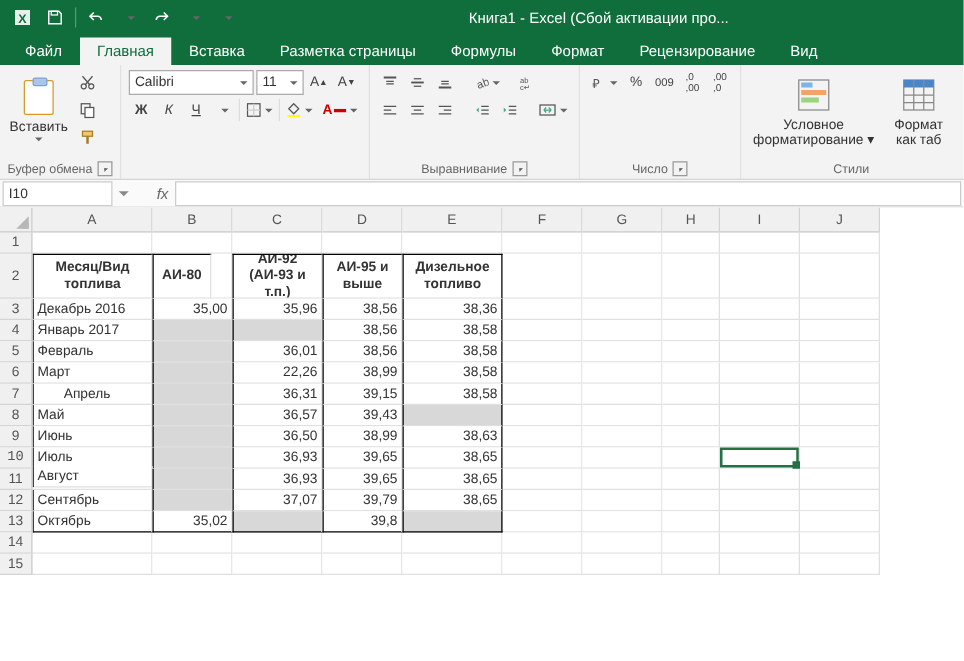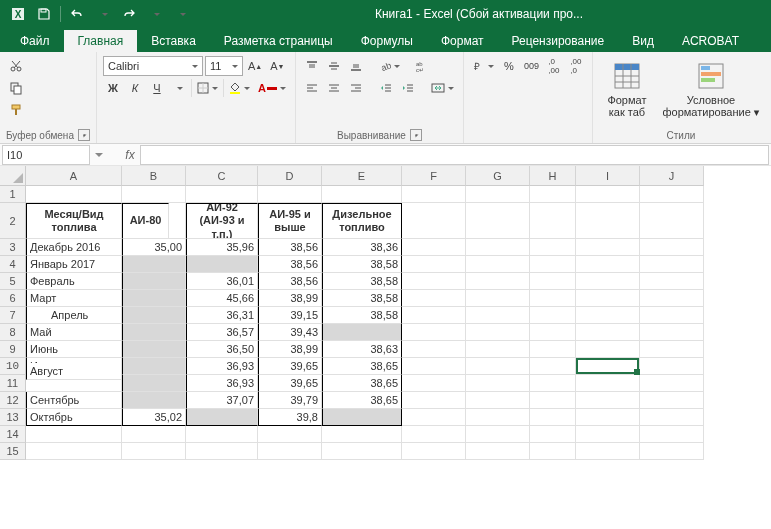--- a/index.html
+++ b/index.html
@@ -98,26 +98,32 @@
 
 <div class="ribbon-tabs">
   <div class="rtab">Файл</div>
   <div class="rtab active">Главная</div>
   <div class="rtab">Вставка</div>
   <div class="rtab">Разметка страницы</div>
   <div class="rtab">Формулы</div>
   <div class="rtab">Формат</div>
   <div class="rtab">Рецензирование</div>
   <div class="rtab">Вид</div>
-  <div class="rtab">ACROBAT</div>
 </div>
 
 <div class="ribbon">
   <div class="rgroup">
     <div class="rgroup-body">
+      <div class="bigbtn" style="width:50px">
+        <div class="icon32">
+            <div class="paste-ico"></div>
+          </div>
+        <div class="lbl">Вставить</div>
+        <div style="border:3px solid transparent;border-top-color:#666;margin-top:2px"></div>
+      </div>
       <div class="vstack">
         <div class="ibtn">
             <svg width="14" height="14" viewBox="0 0 14 14">
               <circle cx="4" cy="10" r="2" fill="none" stroke="#555"></circle>
               <circle cx="10" cy="10" r="2" fill="none" stroke="#555"></circle>
               <path d="M5 9L11 2M9 9L3 2" stroke="#555"></path>
             </svg>
           </div>
         <div class="ibtn">
             <svg width="14" height="14" viewBox="0 0 14 14">
@@ -290,47 +296,51 @@
             <span style="font-size:9px">009</span>
           </div>
         <div class="ibtn">
             <span style="font-size:8px">,0<br>,00</span>
           </div>
         <div class="ibtn">
             <span style="font-size:8px">,00<br>,0</span>
           </div>
       </div>
     </div>
+    <div class="rgroup-label">
+        <span>Число</span>
+        <span class="dlaunch"></span>
+      </div>
   </div>
 
   <div class="rgroup" style="border-right:none">
     <div class="rgroup-body">
+      <div class="bigbtn" style="width:104px">
+        <div class="icon32">
+            <svg width="28" height="28">
+              <rect x="2" y="2" width="24" height="24" fill="none" stroke="#888"></rect>
+              <rect x="4" y="4" width="9" height="4" fill="#7bb6e8"></rect>
+              <rect x="4" y="10" width="20" height="4" fill="#f2a26b"></rect>
+              <rect x="4" y="16" width="14" height="4" fill="#9bd47b"></rect>
+            </svg>
+          </div>
+        <div class="lbl"><span>Условное форматирование</span> ▾</div>
+      </div>
       <div class="bigbtn" style="width:56px">
         <div class="icon32">
             <svg width="28" height="28">
               <rect x="2" y="2" width="24" height="24" fill="none" stroke="#888"></rect>
               <rect x="2" y="2" width="24" height="6" fill="#4a86c7"></rect>
               <line x1="10" y1="2" x2="10" y2="26" stroke="#888"></line>
               <line x1="18" y1="2" x2="18" y2="26" stroke="#888"></line>
               <line x1="2" y1="14" x2="26" y2="14" stroke="#888"></line>
               <line x1="2" y1="20" x2="26" y2="20" stroke="#888"></line>
             </svg>
           </div>
         <div class="lbl">Формат как таб</div>
-      </div>
-      <div class="bigbtn" style="width:104px">
-        <div class="icon32">
-            <svg width="28" height="28">
-              <rect x="2" y="2" width="24" height="24" fill="none" stroke="#888"></rect>
-              <rect x="4" y="4" width="9" height="4" fill="#7bb6e8"></rect>
-              <rect x="4" y="10" width="20" height="4" fill="#f2a26b"></rect>
-              <rect x="4" y="16" width="14" height="4" fill="#9bd47b"></rect>
-            </svg>
-          </div>
-        <div class="lbl"><span>Условное форматирование</span> ▾</div>
       </div>
     </div>
     <div class="rgroup-label">
         <span>Стили</span>
       </div>
   </div>
 </div>
 
 <div class="fmtbar">
   <div class="namebox">
@@ -541,21 +551,21 @@
       <div class="cell num lb gray" style="left: 160px; top: 70px; width: 72px; height: 17px;"></div>
       <div class="cell num lb" style="left: 232px; top: 70px; width: 64px; height: 17px;">38,56</div>
       <div class="cell num lb rb" style="left: 296px; top: 70px; width: 80px; height: 17px;">38,58</div>
       <div class="cell lb" style="left: 0px; top: 87px; width: 96px; height: 17px;">Февраль</div>
       <div class="cell num lb gray" style="left: 96px; top: 87px; width: 64px; height: 17px;"></div>
       <div class="cell num lb" style="left: 160px; top: 87px; width: 72px; height: 17px;">36,01</div>
       <div class="cell num lb" style="left: 232px; top: 87px; width: 64px; height: 17px;">38,56</div>
       <div class="cell num lb rb" style="left: 296px; top: 87px; width: 80px; height: 17px;">38,58</div>
       <div class="cell lb" style="left: 0px; top: 104px; width: 96px; height: 17px;">Март</div>
       <div class="cell num lb gray" style="left: 96px; top: 104px; width: 64px; height: 17px;"></div>
-      <div class="cell num lb" style="left: 160px; top: 104px; width: 72px; height: 17px;">45,66</div>
+      <div class="cell num lb" style="left: 160px; top: 104px; width: 72px; height: 17px;">22,26</div>
       <div class="cell num lb" style="left: 232px; top: 104px; width: 64px; height: 17px;">38,99</div>
       <div class="cell num lb rb" style="left: 296px; top: 104px; width: 80px; height: 17px;">38,58</div>
       <div class="cell lb" style="left: 0px; top: 121px; width: 96px; height: 17px; padding-left: 24px;">Апрель</div>
       <div class="cell num lb gray" style="left: 96px; top: 121px; width: 64px; height: 17px;"></div>
       <div class="cell num lb" style="left: 160px; top: 121px; width: 72px; height: 17px;">36,31</div>
       <div class="cell num lb" style="left: 232px; top: 121px; width: 64px; height: 17px;">39,15</div>
       <div class="cell num lb rb" style="left: 296px; top: 121px; width: 80px; height: 17px;">38,58</div>
       <div class="cell lb" style="left: 0px; top: 138px; width: 96px; height: 17px;">Май</div>
       <div class="cell num lb gray" style="left: 96px; top: 138px; width: 64px; height: 17px;"></div>
       <div class="cell num lb" style="left: 160px; top: 138px; width: 72px; height: 17px;">36,57</div>
@@ -564,21 +574,21 @@
       <div class="cell lb" style="left: 0px; top: 155px; width: 96px; height: 17px;">Июнь</div>
       <div class="cell num lb gray" style="left: 96px; top: 155px; width: 64px; height: 17px;"></div>
       <div class="cell num lb" style="left: 160px; top: 155px; width: 72px; height: 17px;">36,50</div>
       <div class="cell num lb" style="left: 232px; top: 155px; width: 64px; height: 17px;">38,99</div>
       <div class="cell num lb rb" style="left: 296px; top: 155px; width: 80px; height: 17px;">38,63</div>
       <div class="cell lb" style="left: 0px; top: 172px; width: 96px; height: 17px;">Июль</div>
       <div class="cell num lb gray" style="left: 96px; top: 172px; width: 64px; height: 17px;"></div>
       <div class="cell num lb" style="left: 160px; top: 172px; width: 72px; height: 17px;">36,93</div>
       <div class="cell num lb" style="left: 232px; top: 172px; width: 64px; height: 17px;">39,65</div>
       <div class="cell num lb rb" style="left: 296px; top: 172px; width: 80px; height: 17px;">38,65</div>
-      <div class="cell lb" style="left: 0px; top: 177px; width: 96px; height: 17px;">Август</div>
+      <div class="cell lb" style="left: 0px; top: 187px; width: 96px; height: 17px;">Август</div>
       <div class="cell num lb gray" style="left: 96px; top: 189px; width: 64px; height: 17px;"></div>
       <div class="cell num lb" style="left: 160px; top: 189px; width: 72px; height: 17px;">36,93</div>
       <div class="cell num lb" style="left: 232px; top: 189px; width: 64px; height: 17px;">39,65</div>
       <div class="cell num lb rb" style="left: 296px; top: 189px; width: 80px; height: 17px;">38,65</div>
       <div class="cell lb" style="left: 0px; top: 206px; width: 96px; height: 17px;">Сентябрь</div>
       <div class="cell num lb gray" style="left: 96px; top: 206px; width: 64px; height: 17px;"></div>
       <div class="cell num lb" style="left: 160px; top: 206px; width: 72px; height: 17px;">37,07</div>
       <div class="cell num lb" style="left: 232px; top: 206px; width: 64px; height: 17px;">39,79</div>
       <div class="cell num lb rb" style="left: 296px; top: 206px; width: 80px; height: 17px;">38,65</div>
       <div class="cell lb bb" style="left: 0px; top: 223px; width: 96px; height: 17px;">Октябрь</div>

